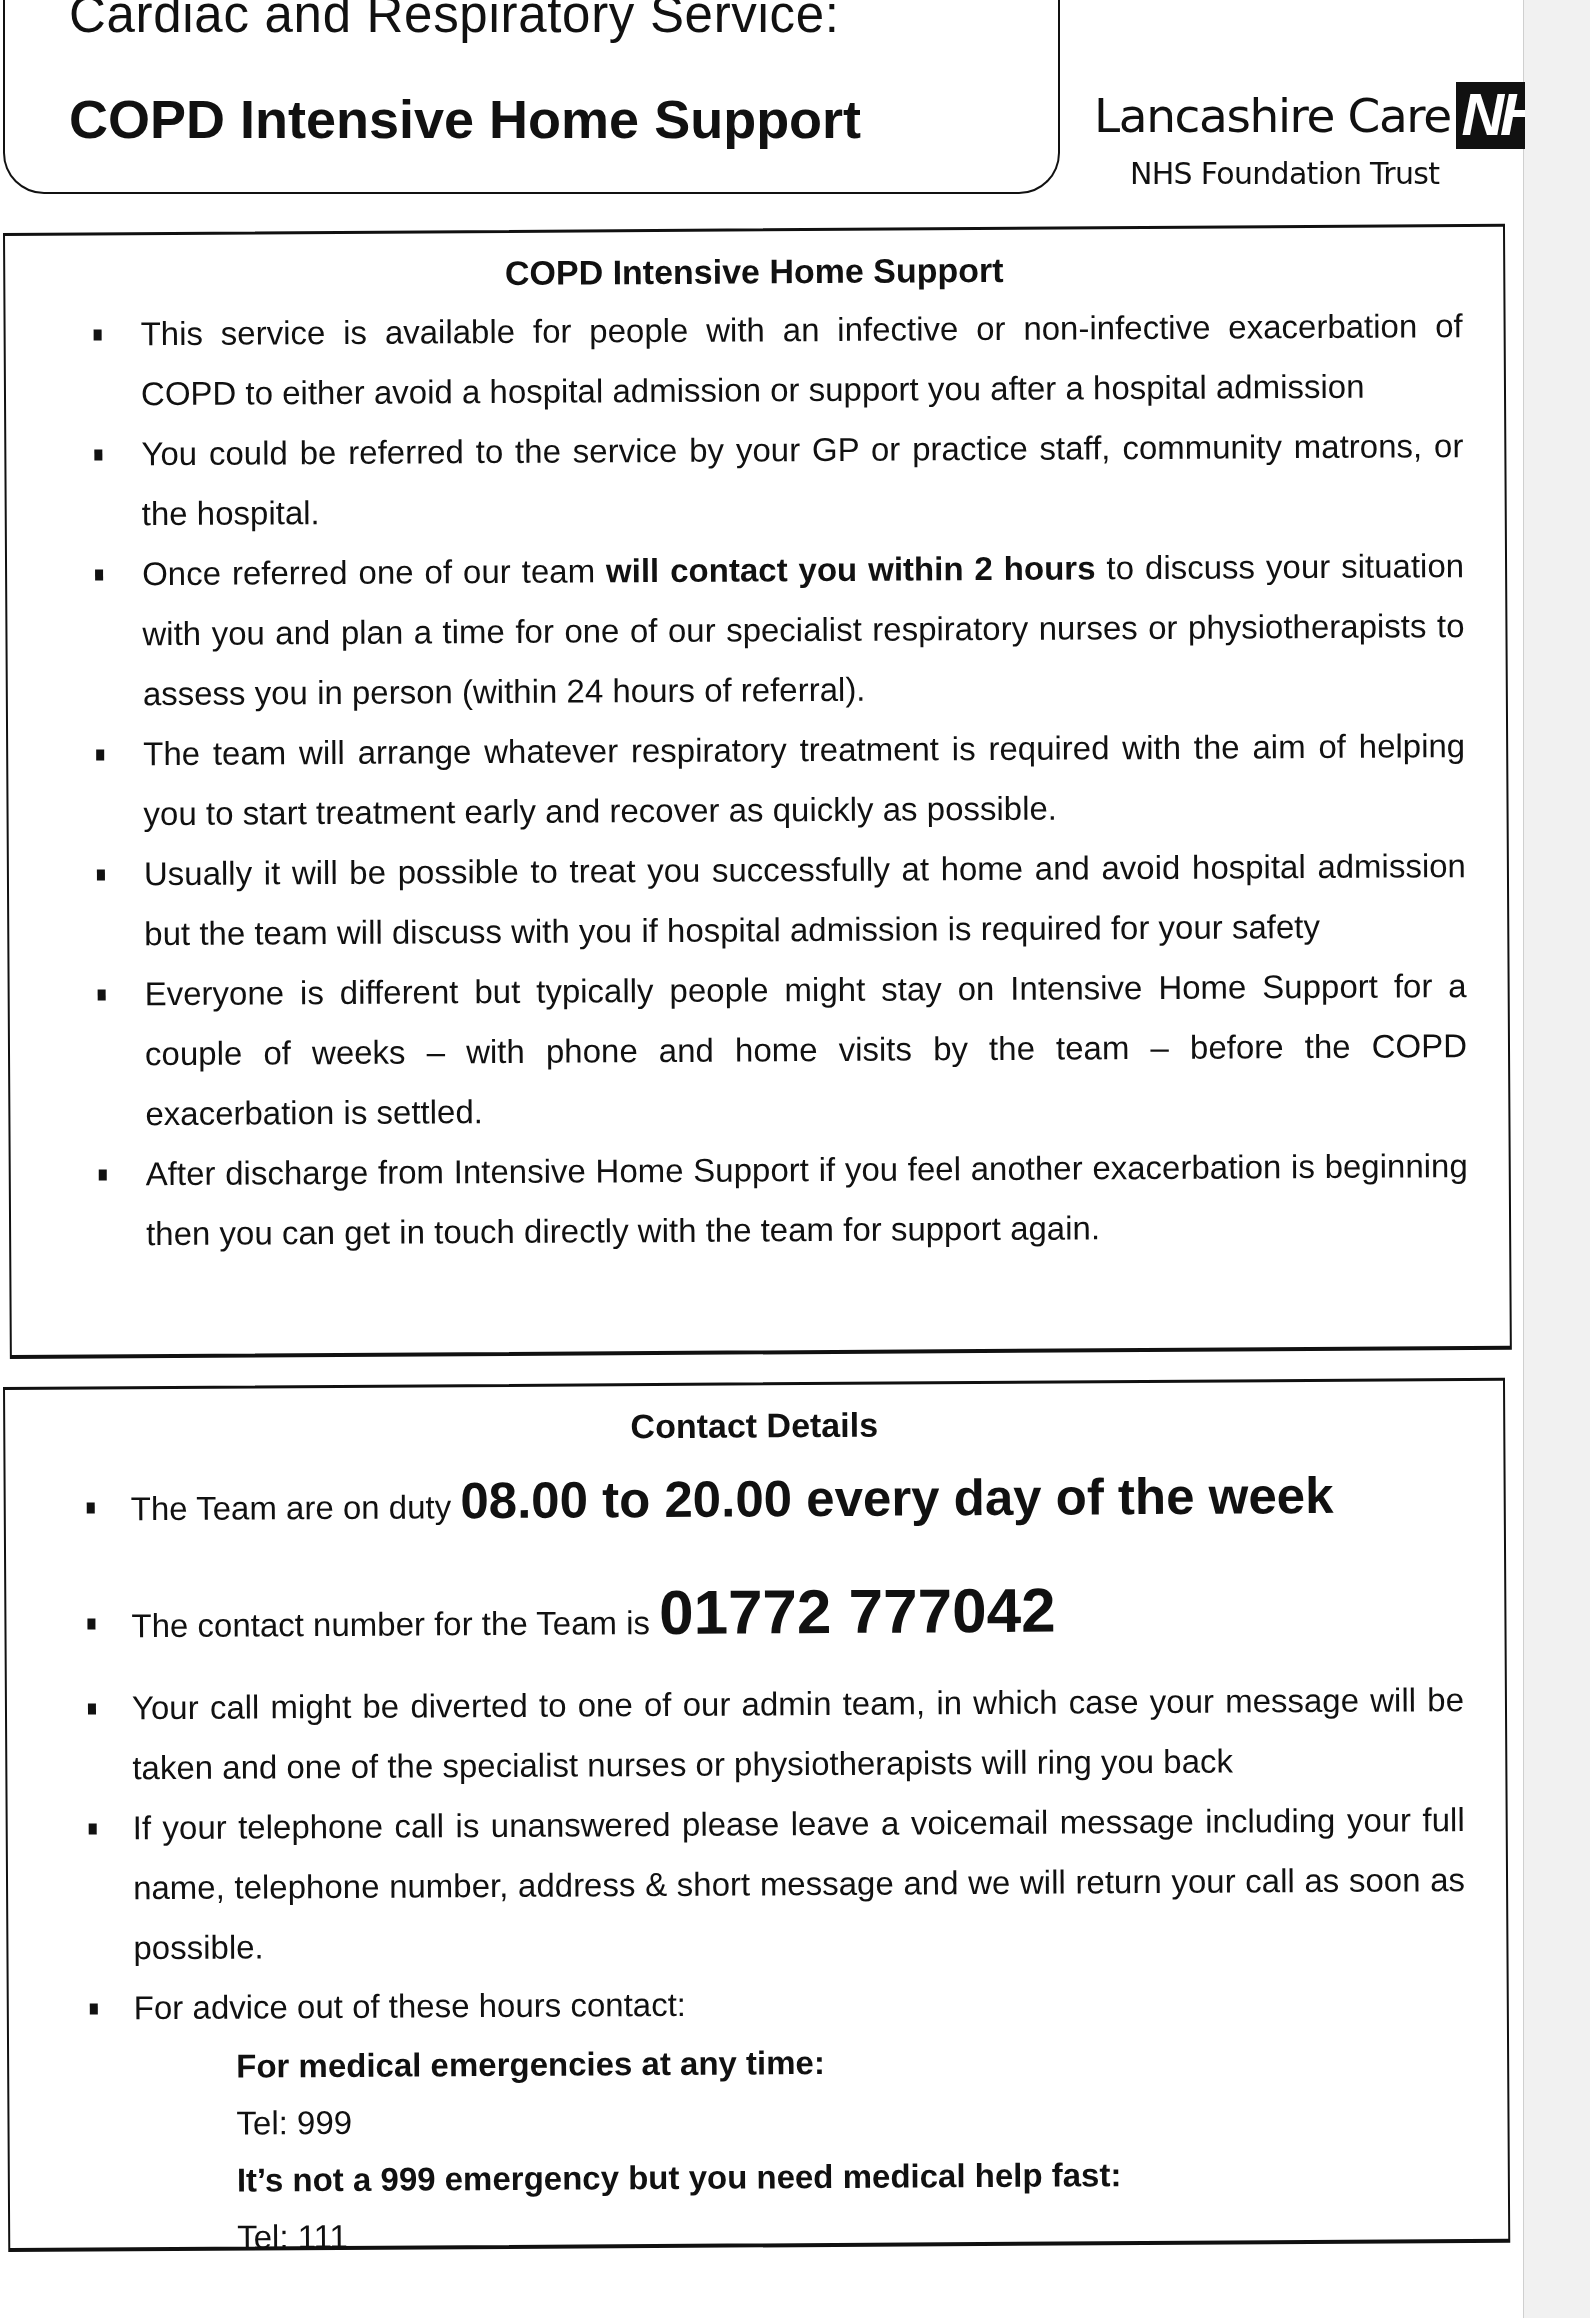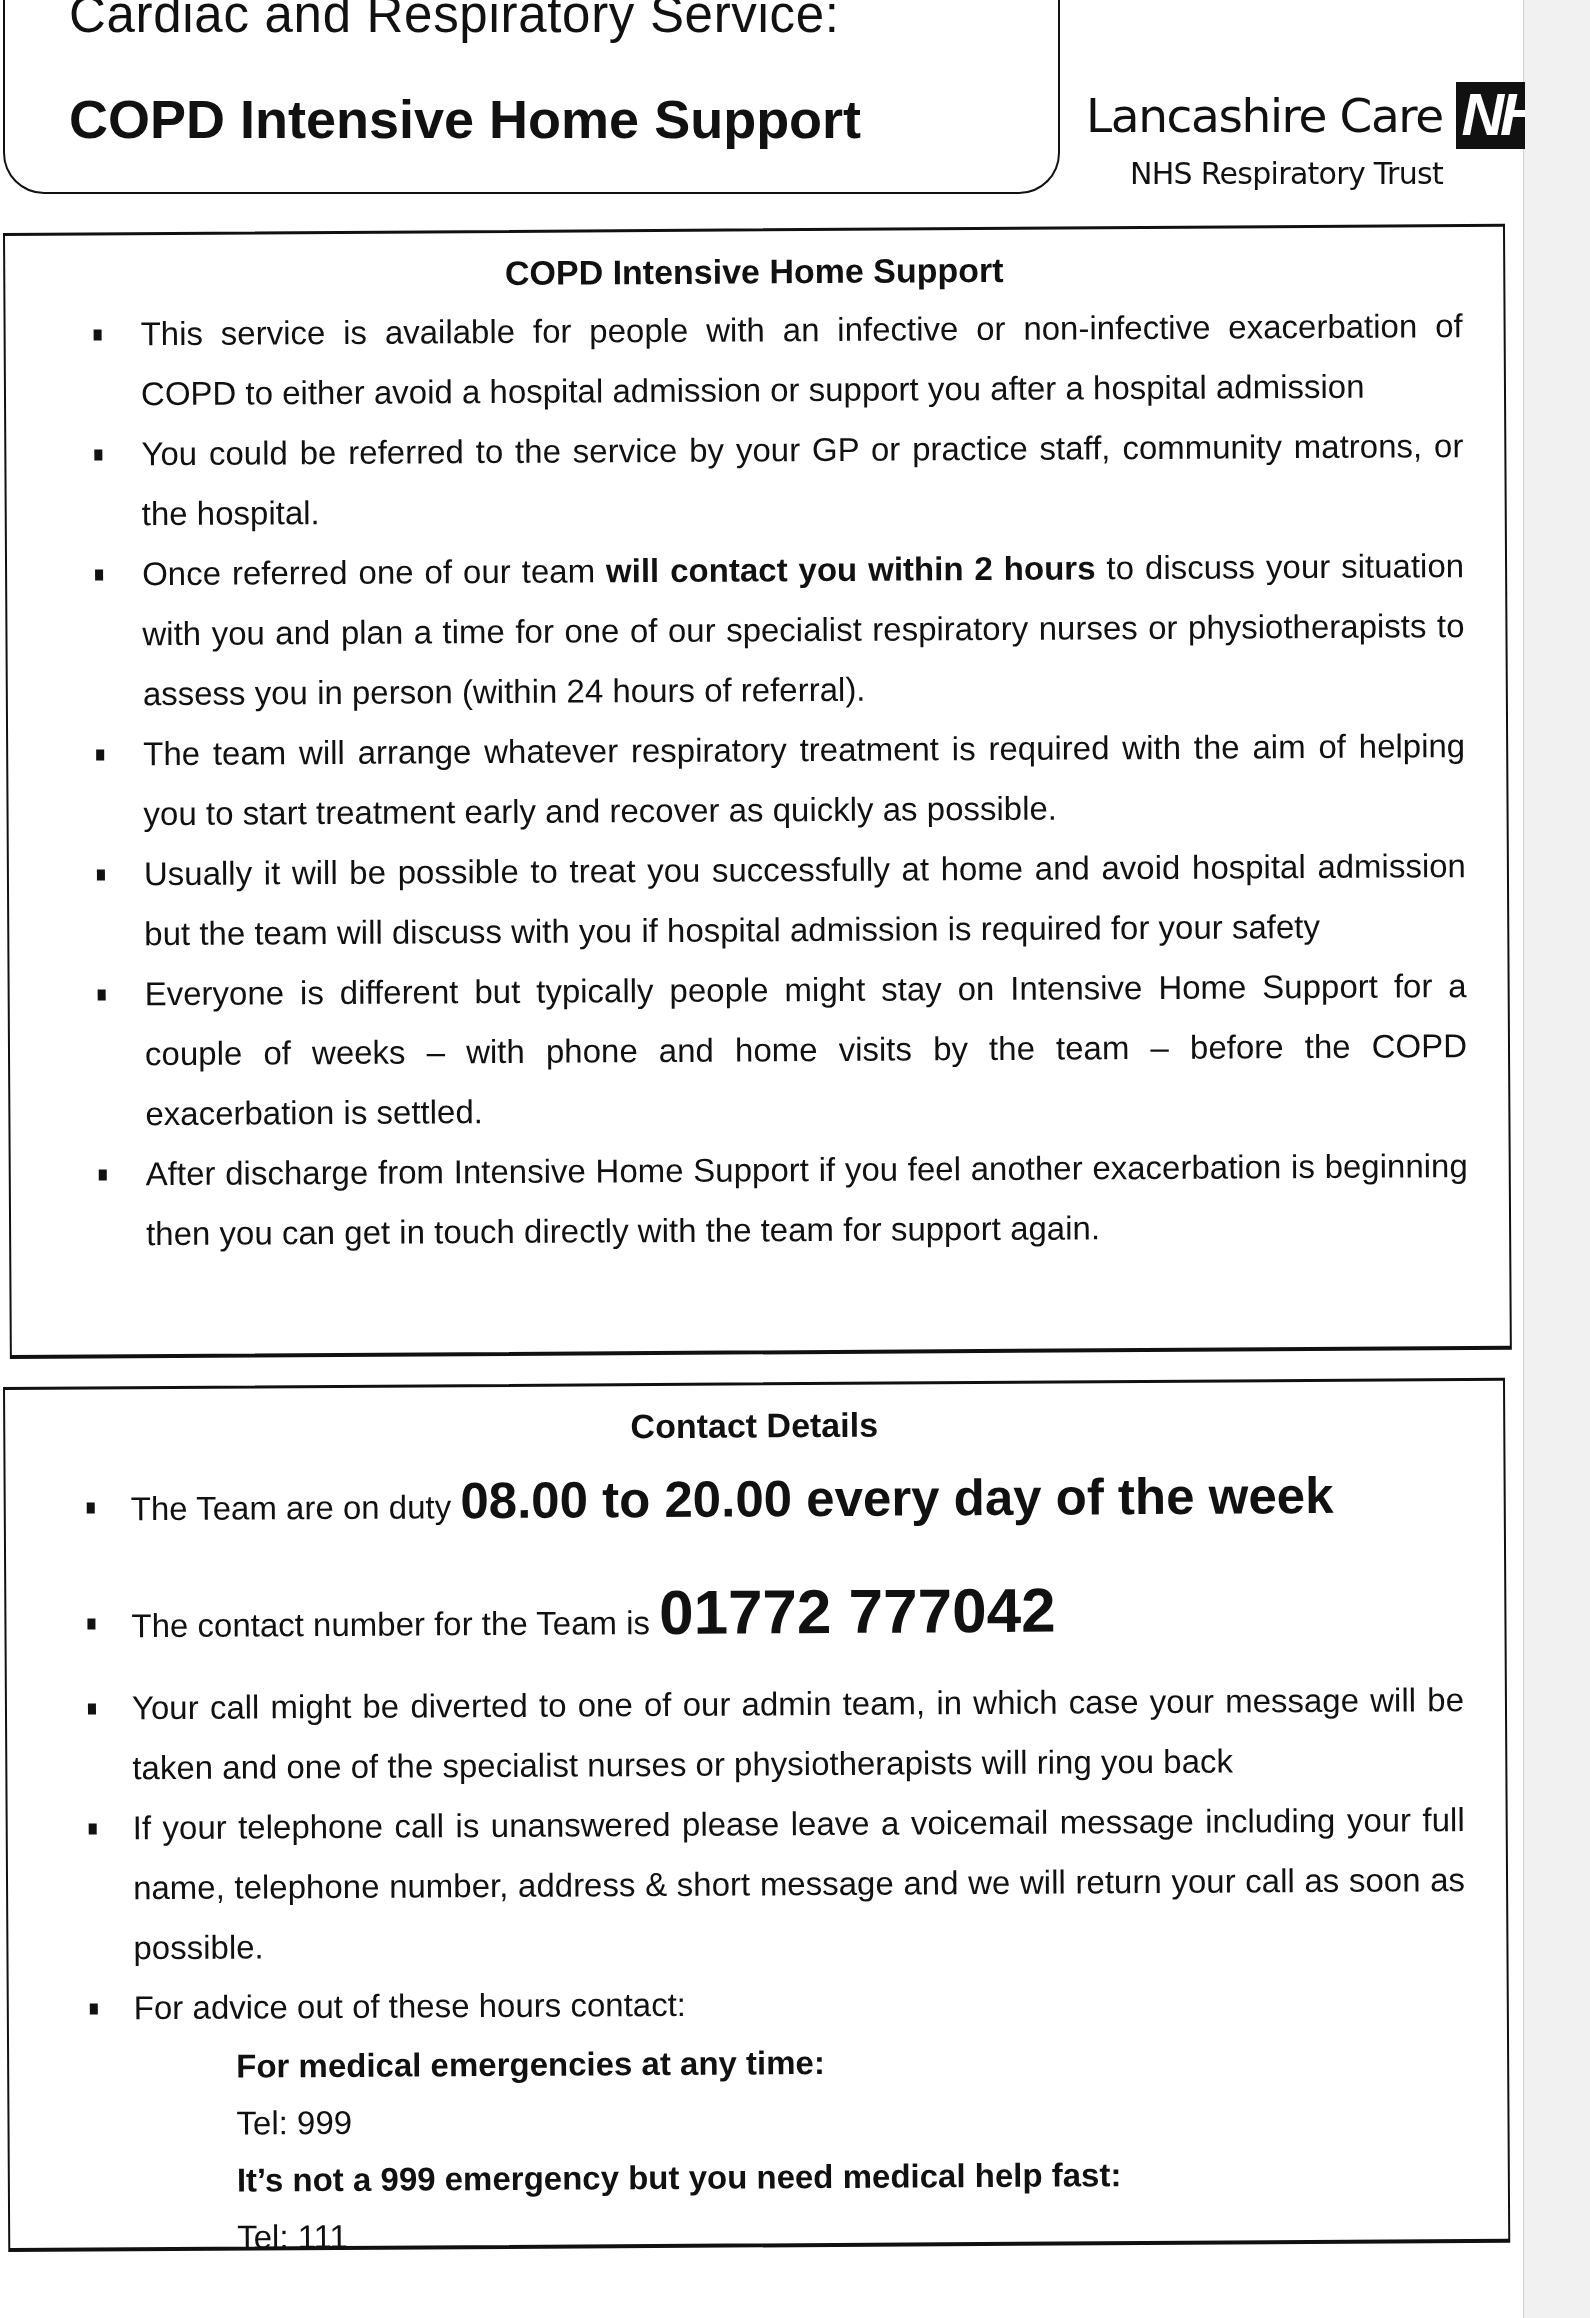--- a/index.html
+++ b/index.html
@@ -55,21 +55,21 @@
     white-space: nowrap;
   }
   .org-block {
     position: absolute;
     left: 1078px;
     top: 82px;
     width: 467px;
   }
   .org-name {
     position: absolute;
-    left: 8px;
+    left: 16px;
     top: 5.5px;
     font-family: "DejaVu Sans", sans-serif;
     font-size: 47px;
     letter-spacing: -1.4px;
     white-space: nowrap;
   }
   .nhs-logo {
     position: absolute;
     left: 378px;
     top: 0;
@@ -169,21 +169,21 @@
 
 <div class="page-edge"></div>
 
 <div class="title-box"></div>
 <div class="title-line1">Cardiac and Respiratory Service:</div>
 <div class="title-line2">COPD Intensive Home Support</div>
 
 <div class="org-block">
   <div class="org-name">Lancashire Care</div>
   <div class="nhs-logo"><span>NHS</span></div>
-  <div class="org-sub">NHS Respiratory Trust</div>
+  <div class="org-sub">NHS Foundation Trust</div>
 </div>
 
 <div class="info-box box-1">
   <div class="box-heading">COPD Intensive Home Support</div>
   <ul class="bullets">
     <li>
       <span class="bullet"></span>
       <span>This service is available for people with an infective or non-infective exacerbation of COPD to either avoid a hospital admission or support you after a hospital admission</span>
     </li>
     <li>

